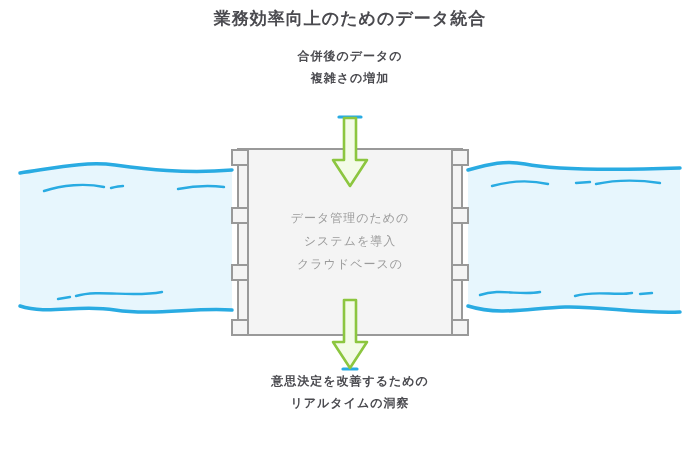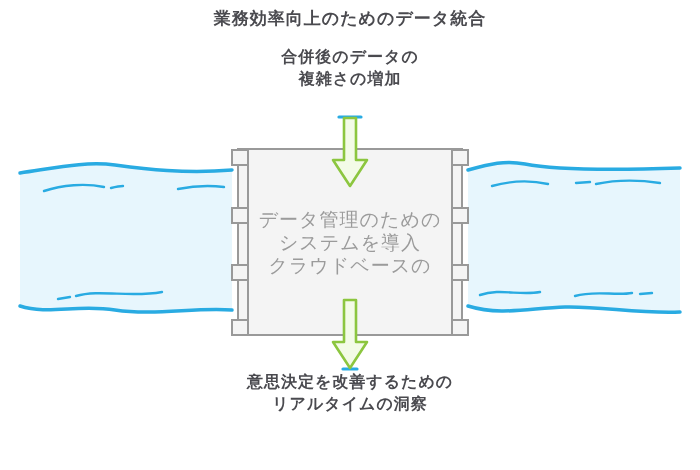--- a/index.html
+++ b/index.html
@@ -1,22 +1,22 @@
 <!DOCTYPE html>
 <html style="--bg: #ffffff; --text-dark: #4a4a4f; --text-muted: #9b9b9b; --water-fill: #e7f6fd; --water-stroke: #29abe2; --arrow-fill: #f3fbe7; --arrow-stroke: #8cc63f; --box-fill: #f4f4f4; --box-border: #999999;"><head>
 <meta charset="utf-8">
 <style>
   html,body{margin:0;padding:0;background:#fff;}
   .canvas{
     position:relative;width:700px;height:470px;background:var(--bg,#fff);
-    font-family:Liberation Serif, serif;overflow:hidden;
+    font-family:Liberation Mono, monospace;overflow:hidden;
   }
   .txt{position:absolute;left:0;width:700px;text-align:center;}
   .title{top:7px;font-size:17px;font-weight:bold;color:var(--text-dark,#4a4a4f);letter-spacing:1px;}
-  .label{font-size:16px;font-weight:bold;color:var(--text-dark,#4a4a4f);line-height:22px;letter-spacing:1px;}
+  .label{font-size:12px;font-weight:bold;color:var(--text-dark,#4a4a4f);line-height:22px;letter-spacing:1px;}
   .label-top{top:46px;}
   .label-bottom{top:371px;}
   .water-svg,.arrow-svg{position:absolute;left:0;top:0;width:700px;height:470px;}
   .water-svg{z-index:1;}
   .arrow-svg{z-index:3;}
   .water-body{fill:var(--water-fill,#e7f6fd);}
   .water-line{fill:none;stroke:var(--water-stroke,#29abe2);stroke-width:3.5;stroke-linecap:round;}
   .water-ripple{fill:none;stroke:var(--water-stroke,#29abe2);stroke-width:2.4;stroke-linecap:round;}
   .arrow-shape{fill:var(--arrow-fill,#f3fbe7);stroke:var(--arrow-stroke,#8cc63f);stroke-width:2.6;stroke-linejoin:round;}
   .blue-dash{fill:none;stroke:var(--water-stroke,#29abe2);stroke-width:3.2;stroke-linecap:round;}
@@ -24,21 +24,21 @@
   .box-main{left:247px;top:148px;width:206px;height:188px;}
   .box-strip-left{left:237px;top:148px;width:12px;height:188px;}
   .box-strip-right{left:451px;top:148px;width:12px;height:188px;}
   .tab{width:18px;height:17px;}
   .tab-l{left:231px;}
   .tab-r{left:451px;}
   .tab-1{top:149px;} .tab-2{top:207px;} .tab-3{top:264px;} .tab-4{top:319px;}
   .box-text{
     position:absolute;left:247px;top:148px;width:206px;height:188px;z-index:2;
     display:flex;flex-direction:column;align-items:center;justify-content:center;
-    font-size:19px;line-height:23px;color:var(--text-muted,#9b9b9b);letter-spacing:1px;text-align:center;
+    font-size:12px;line-height:23px;color:var(--text-muted,#9b9b9b);letter-spacing:1px;text-align:center;
   }
 </style>
 </head>
 <body>
 
 <div class="canvas">
 
   <div class="txt title">業務効率向上のためのデータ統合</div>
 
   <div class="txt label label-top">

